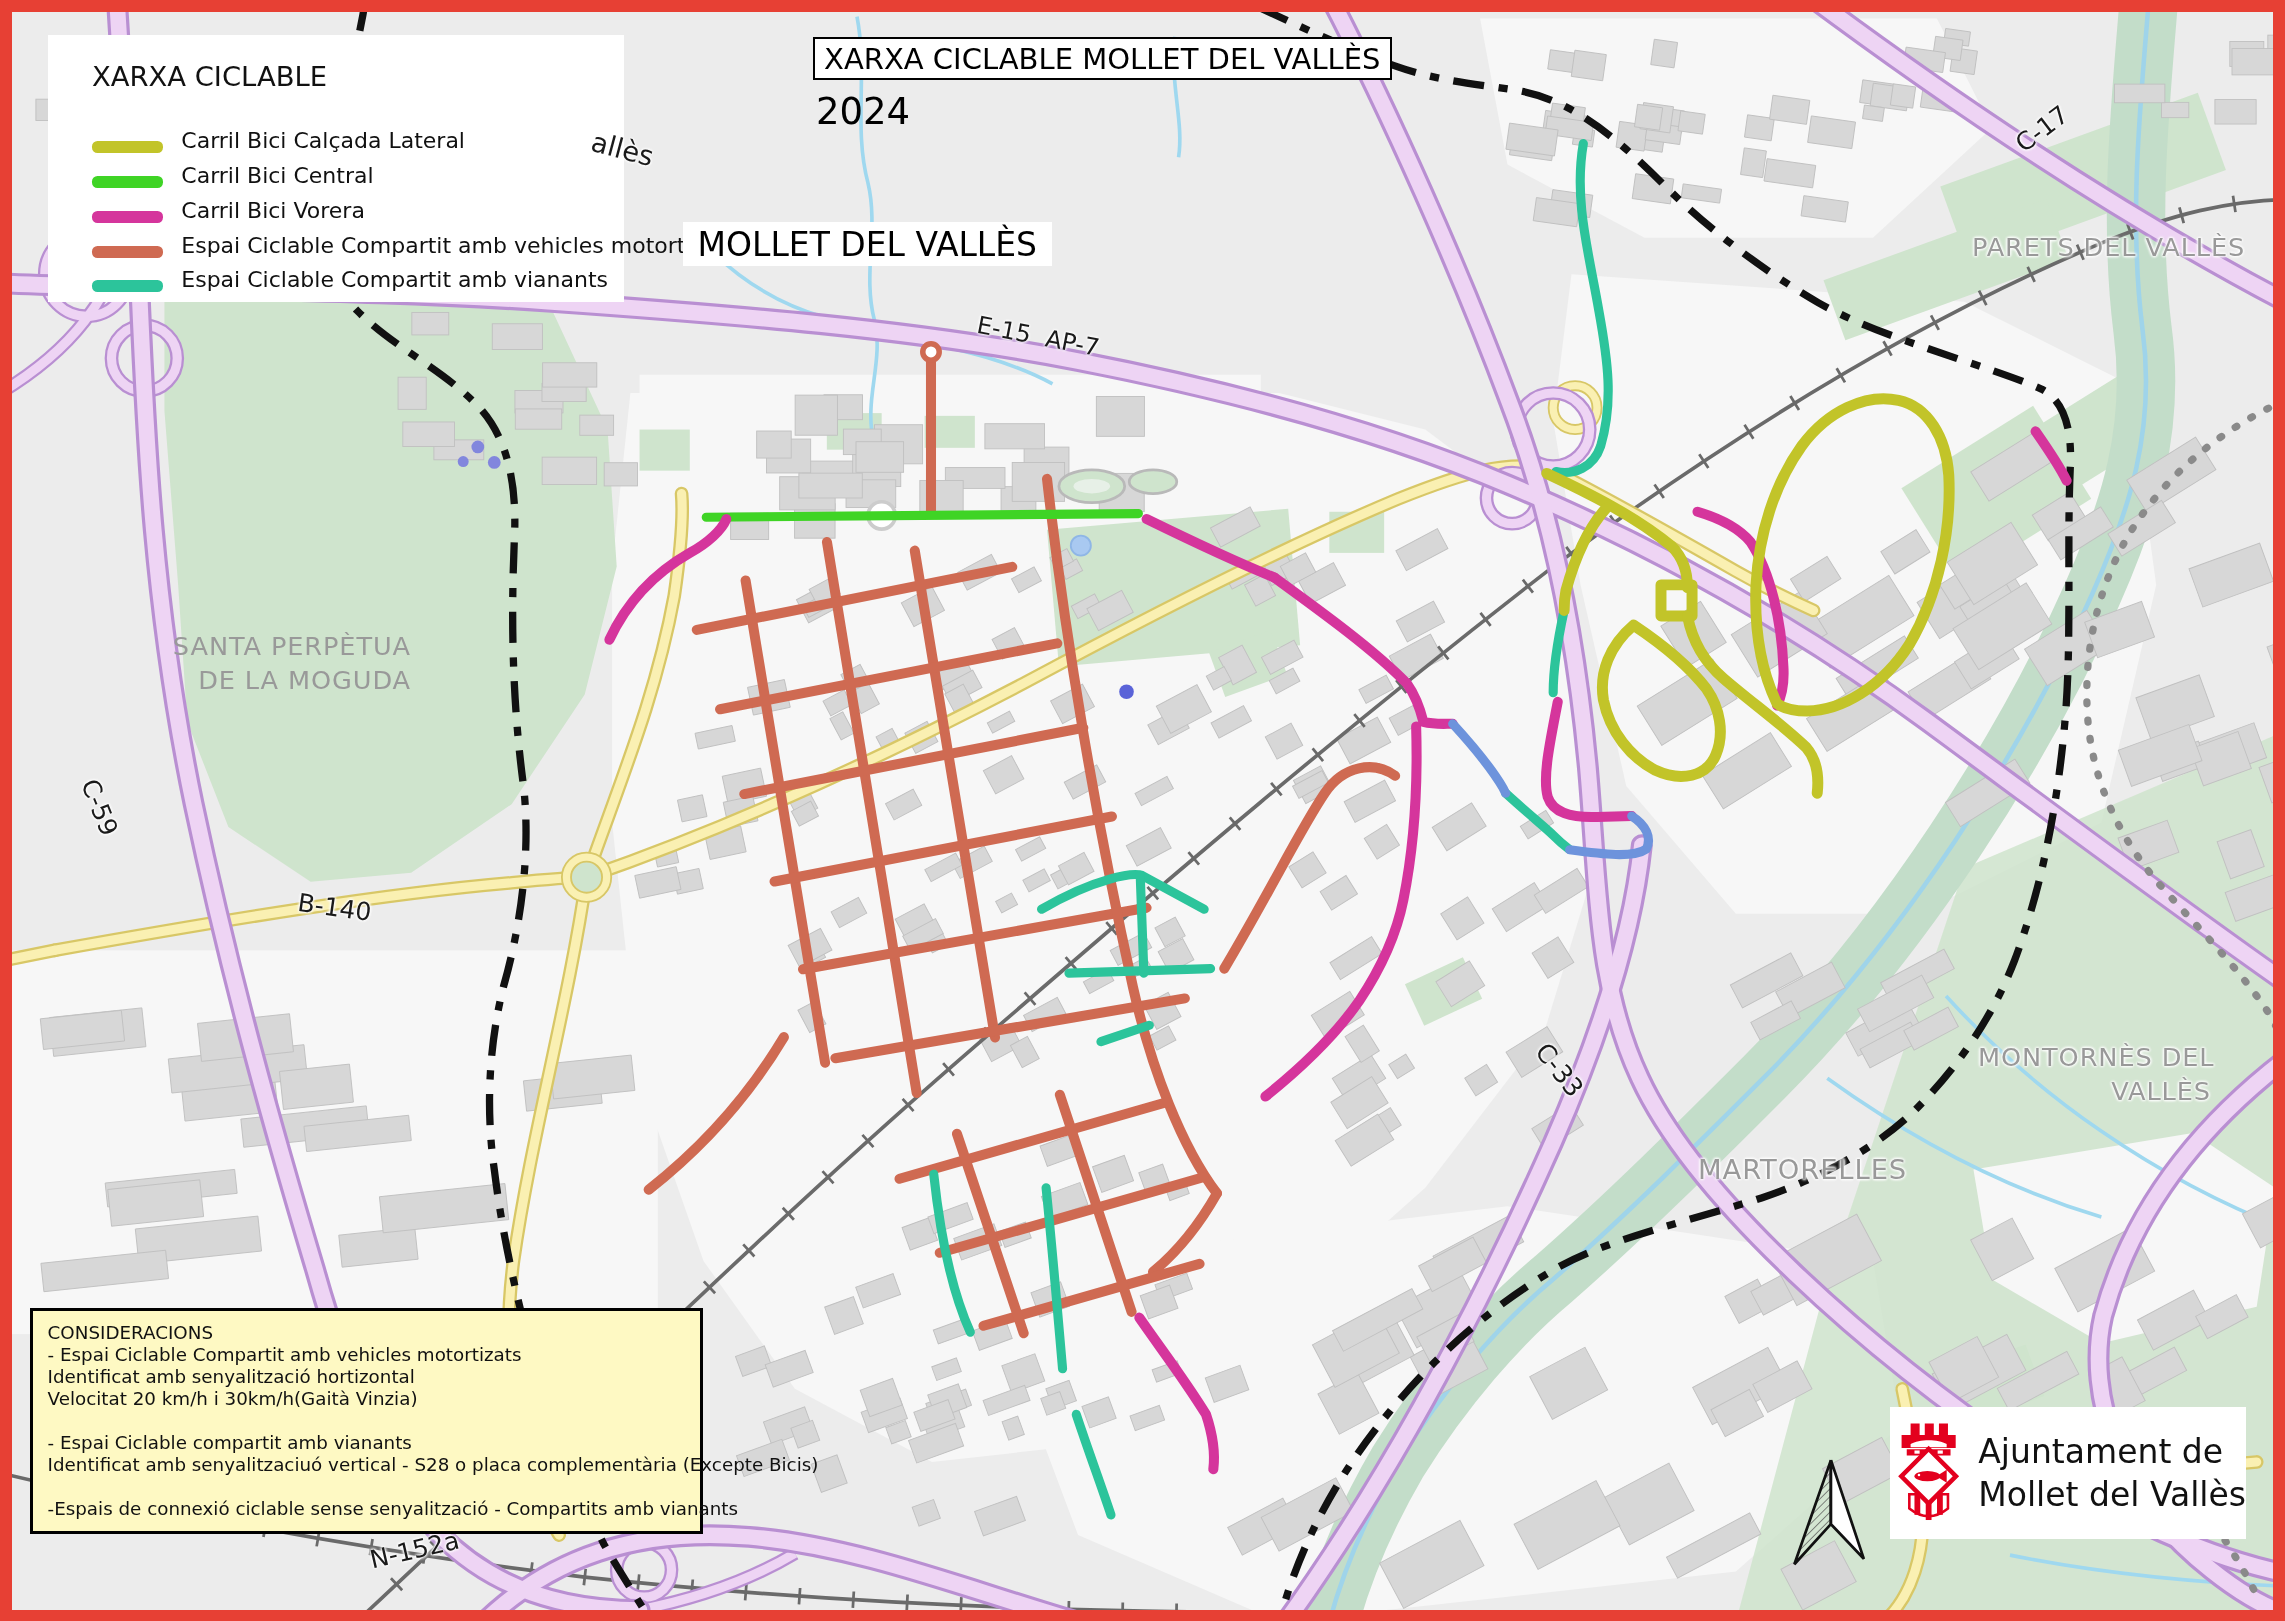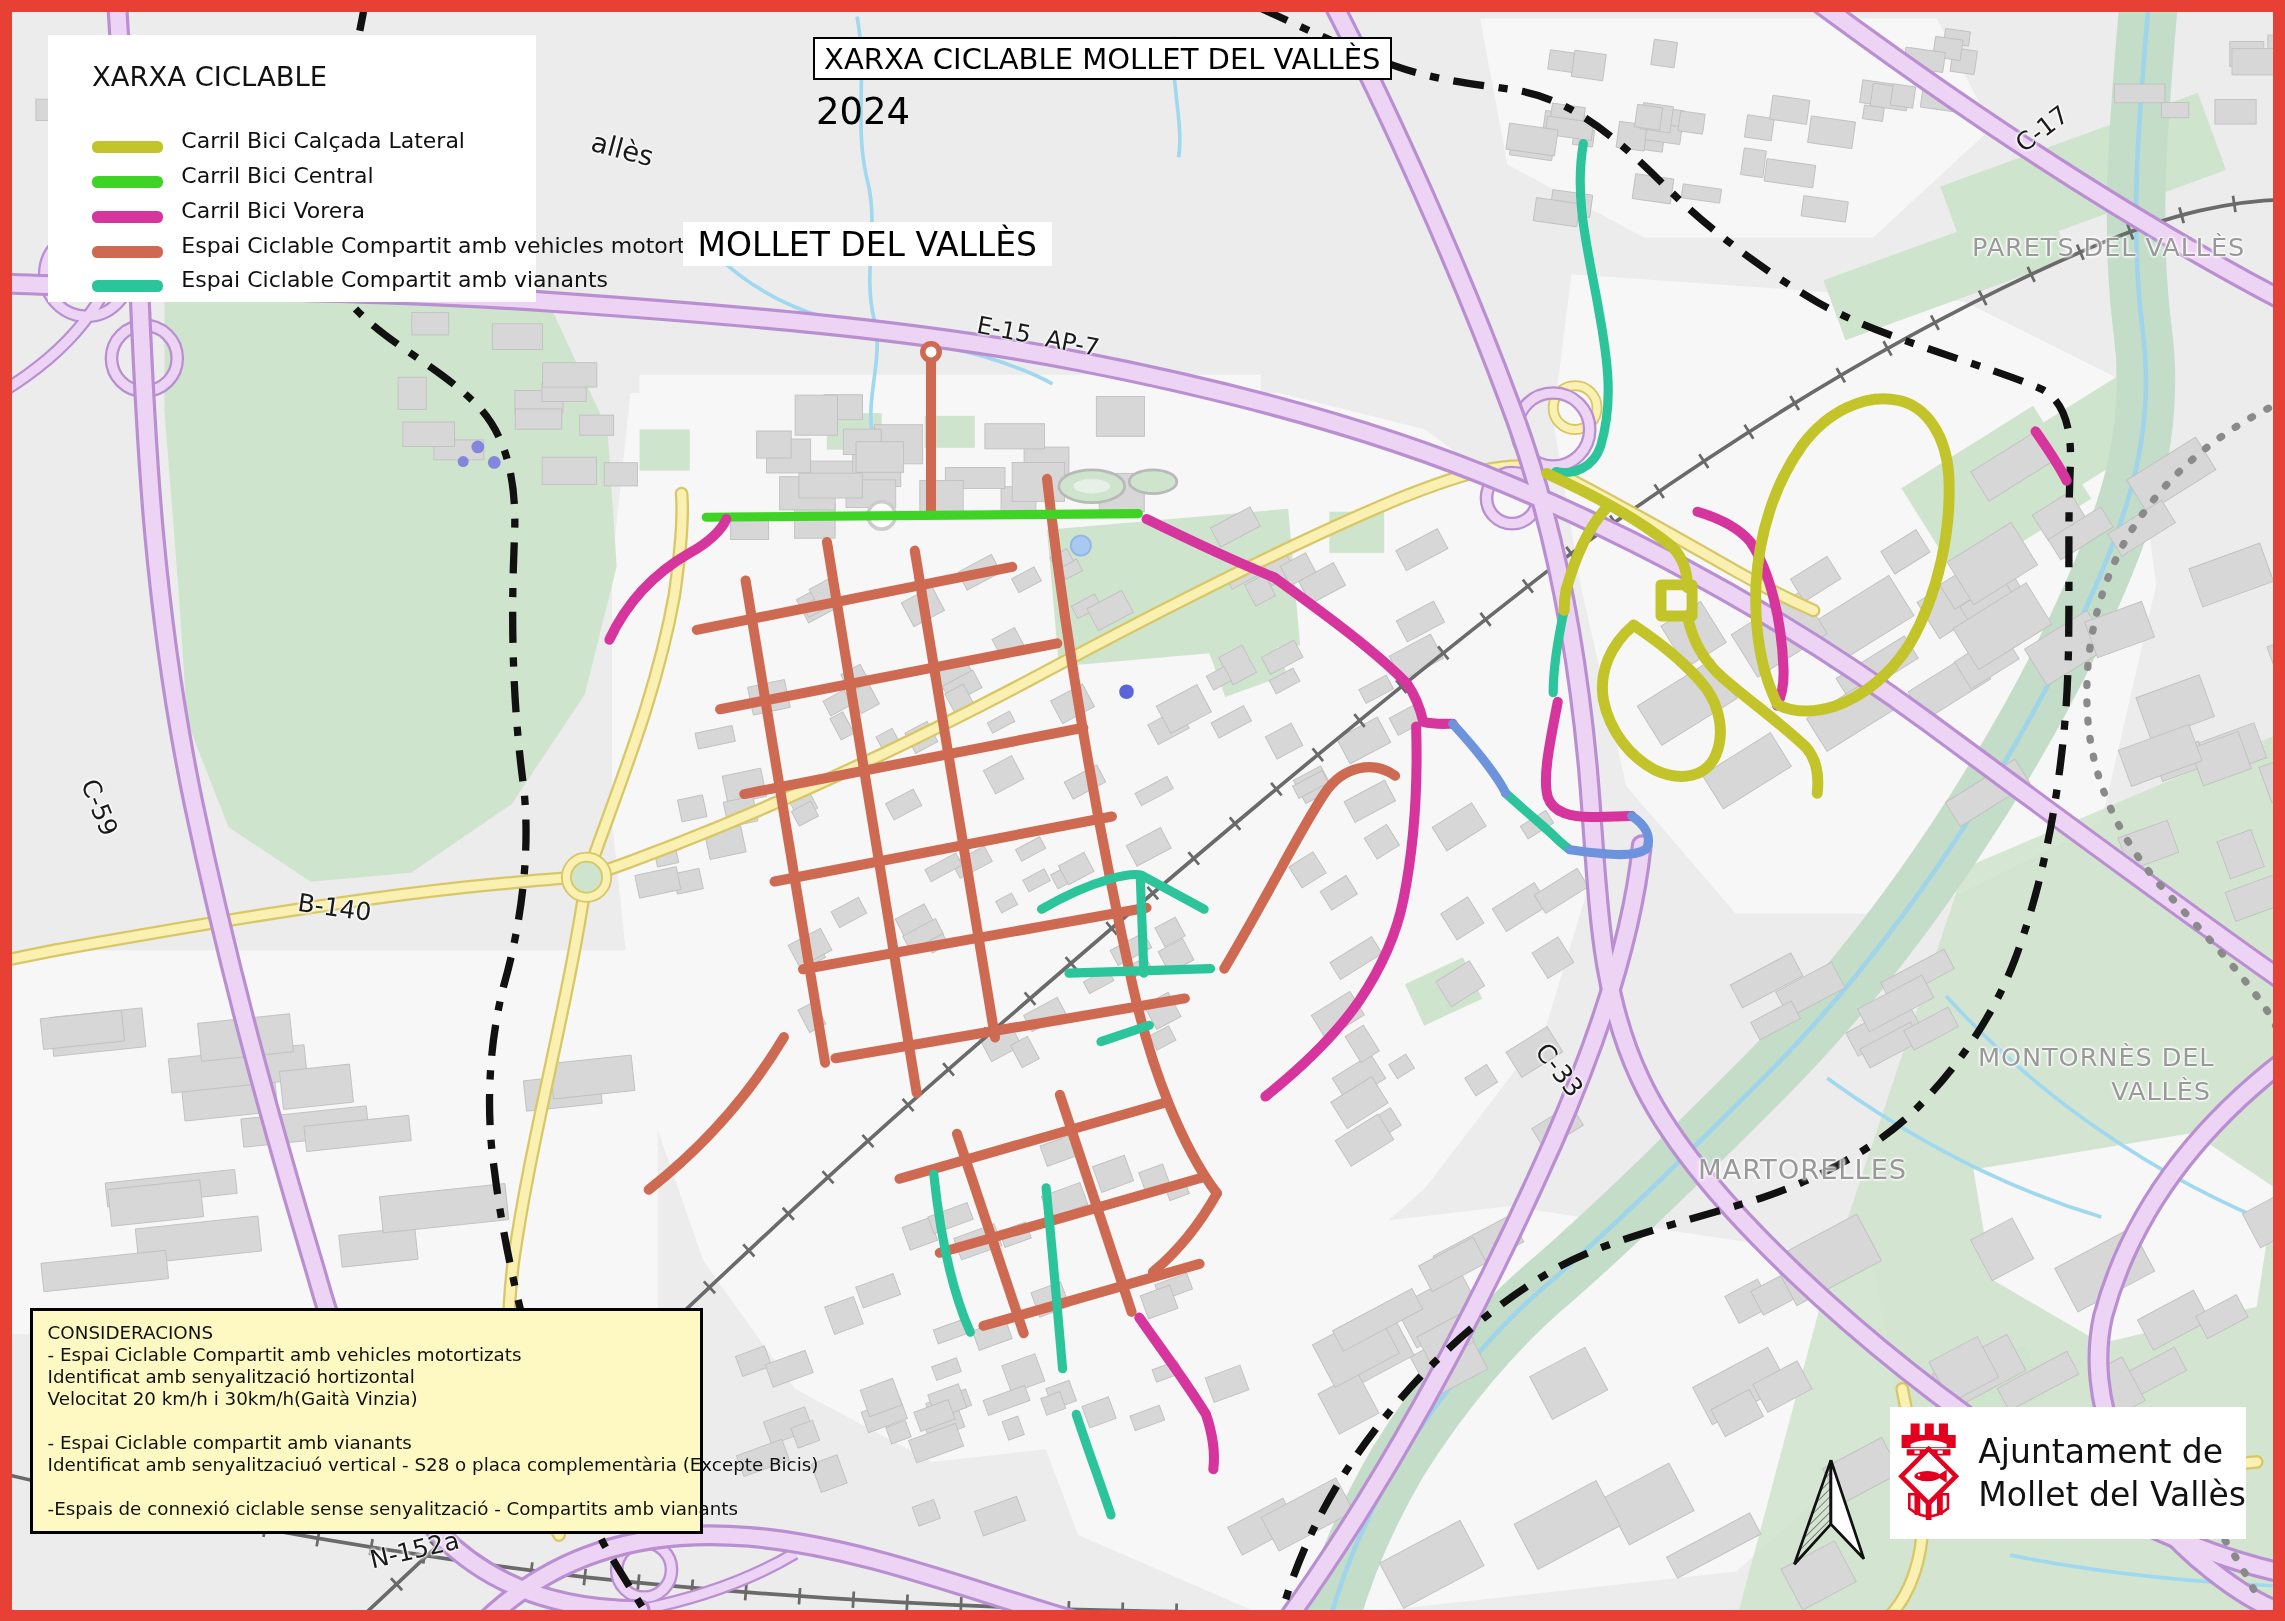--- a/index.html
+++ b/index.html
@@ -26,21 +26,21 @@
   .rt{fill:none;stroke-linecap:round;stroke-linejoin:round;}
   .r0{stroke:var(--route0);stroke-width:12;}
   .r1{stroke:var(--route1);stroke-width:10;}
   .r2{stroke:var(--route2);stroke-width:11;}
   .r3{stroke:var(--route3);stroke-width:11;}
   .r4{stroke:var(--route4);stroke-width:10;}
   .r5{stroke:var(--route5);stroke-width:10;}
   
   .ov{position:absolute;}
   .halo{text-shadow:0 0 2.7px #fff,0 0 2.7px #fff,0 0 3.7px #fff,0 0 3.7px #fff;}
-  .legend{left:48px;top:35px;width:488px;height:267px;background:#fff;padding:0;}
+  .legend{left:48px;top:35px;width:576px;height:267px;background:#fff;padding:0;}
   .legend-title{position:absolute;left:44px;top:25.6px;font-size:27.4px;color:#111;}
   .lg-row{position:absolute;left:44px;height:27.4px;display:flex;align-items:flex-end;}
   .sw{display:inline-block;width:71px;height:12px;border-radius:5.5px;margin-right:18.3px;flex:0 0 71px;}
   .sw0{background:var(--route0);} .sw1{background:var(--route1);} .sw2{background:var(--route2);}
   .sw3{background:var(--route3);} .sw4{background:var(--route4);} .sw5{background:var(--route5);}
   .lg-label{font-size:22px;color:#111;white-space:nowrap;}
   .title-box{left:813px;top:37px;background:#fff;border:2.7px solid #000;padding:2.7px 9.1px;
              font-size:29px;color:#000;white-space:nowrap;}
   .year{left:816px;top:90px;font-size:37px;color:#000;}
   .city-label{left:683px;top:222px;background:#fff;padding:2.7px 14.6px;font-size:33px;color:#000;white-space:nowrap;}
@@ -637,20 +637,24 @@
       <span class="sw sw4"></span>
       <span class="lg-label">Espai Ciclable Compartit amb vianants</span>
     </div>
   </div>
 
   <div class="ov title-box">XARXA CICLABLE MOLLET DEL VALLÈS</div>
   <div class="ov year">2024</div>
 
   <div class="ov city-label">MOLLET DEL VALLÈS</div>
 
+  <div class="ov gray-label" style="left:169px;top:629px;width:242px">
+    <div>SANTA PERPÈTUA</div>
+    <div>DE LA MOGUDA</div>
+  </div>
 
   <div class="ov gray-label halo" style="left:1972px;top:230px">PARETS DEL VALLÈS</div>
 
   <div class="ov gray-label halo" style="left:1978px;top:1040px;width:233px">
     <div>MONTORNÈS DEL</div>
     <div>VALLÈS</div>
   </div>
 
   <div class="ov gray-label halo" style="left:1698px;top:1153px;font-size:27.4px">MARTORELLES</div>
 

